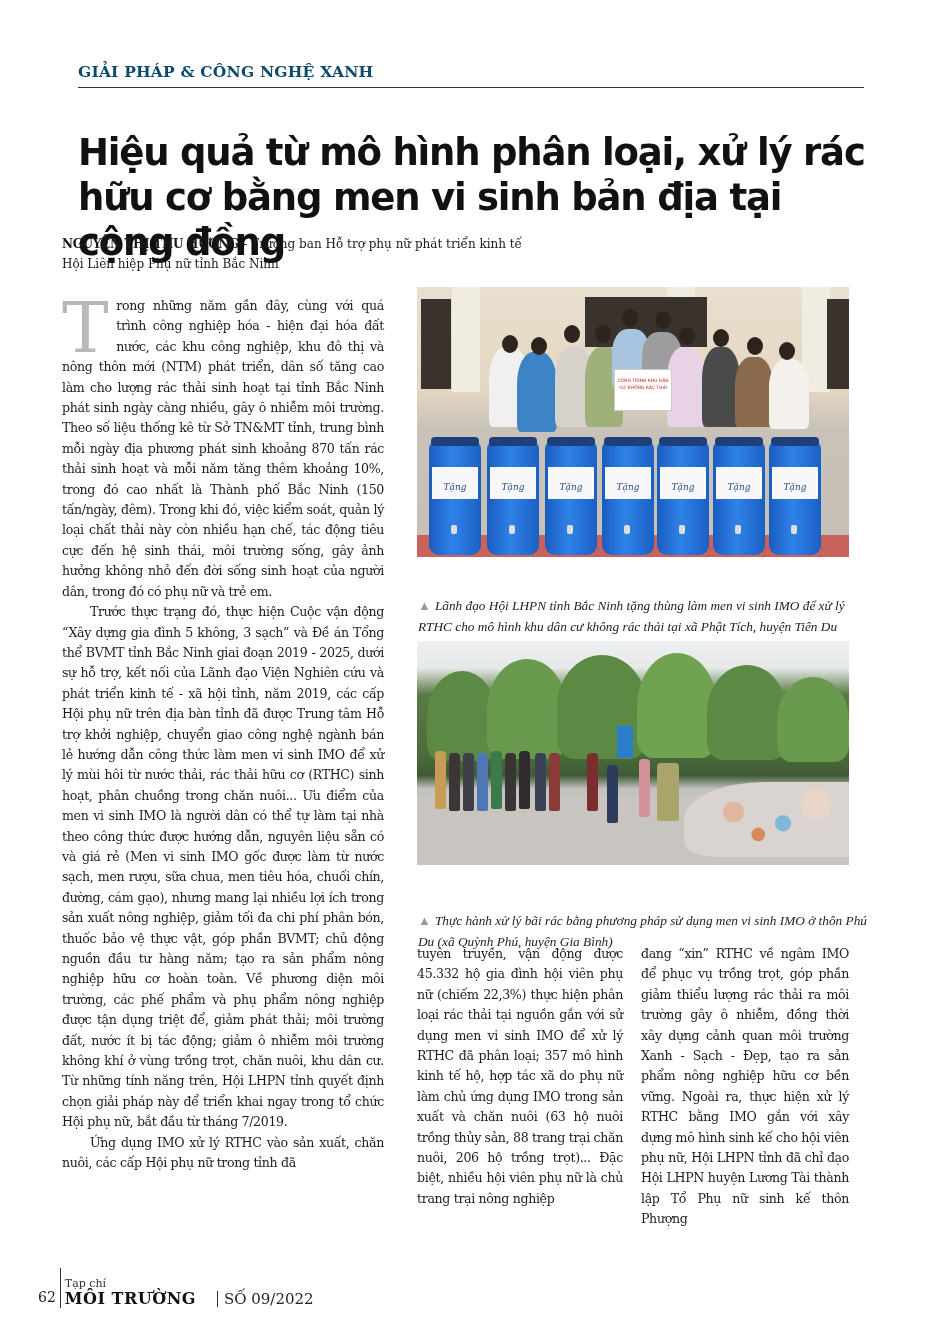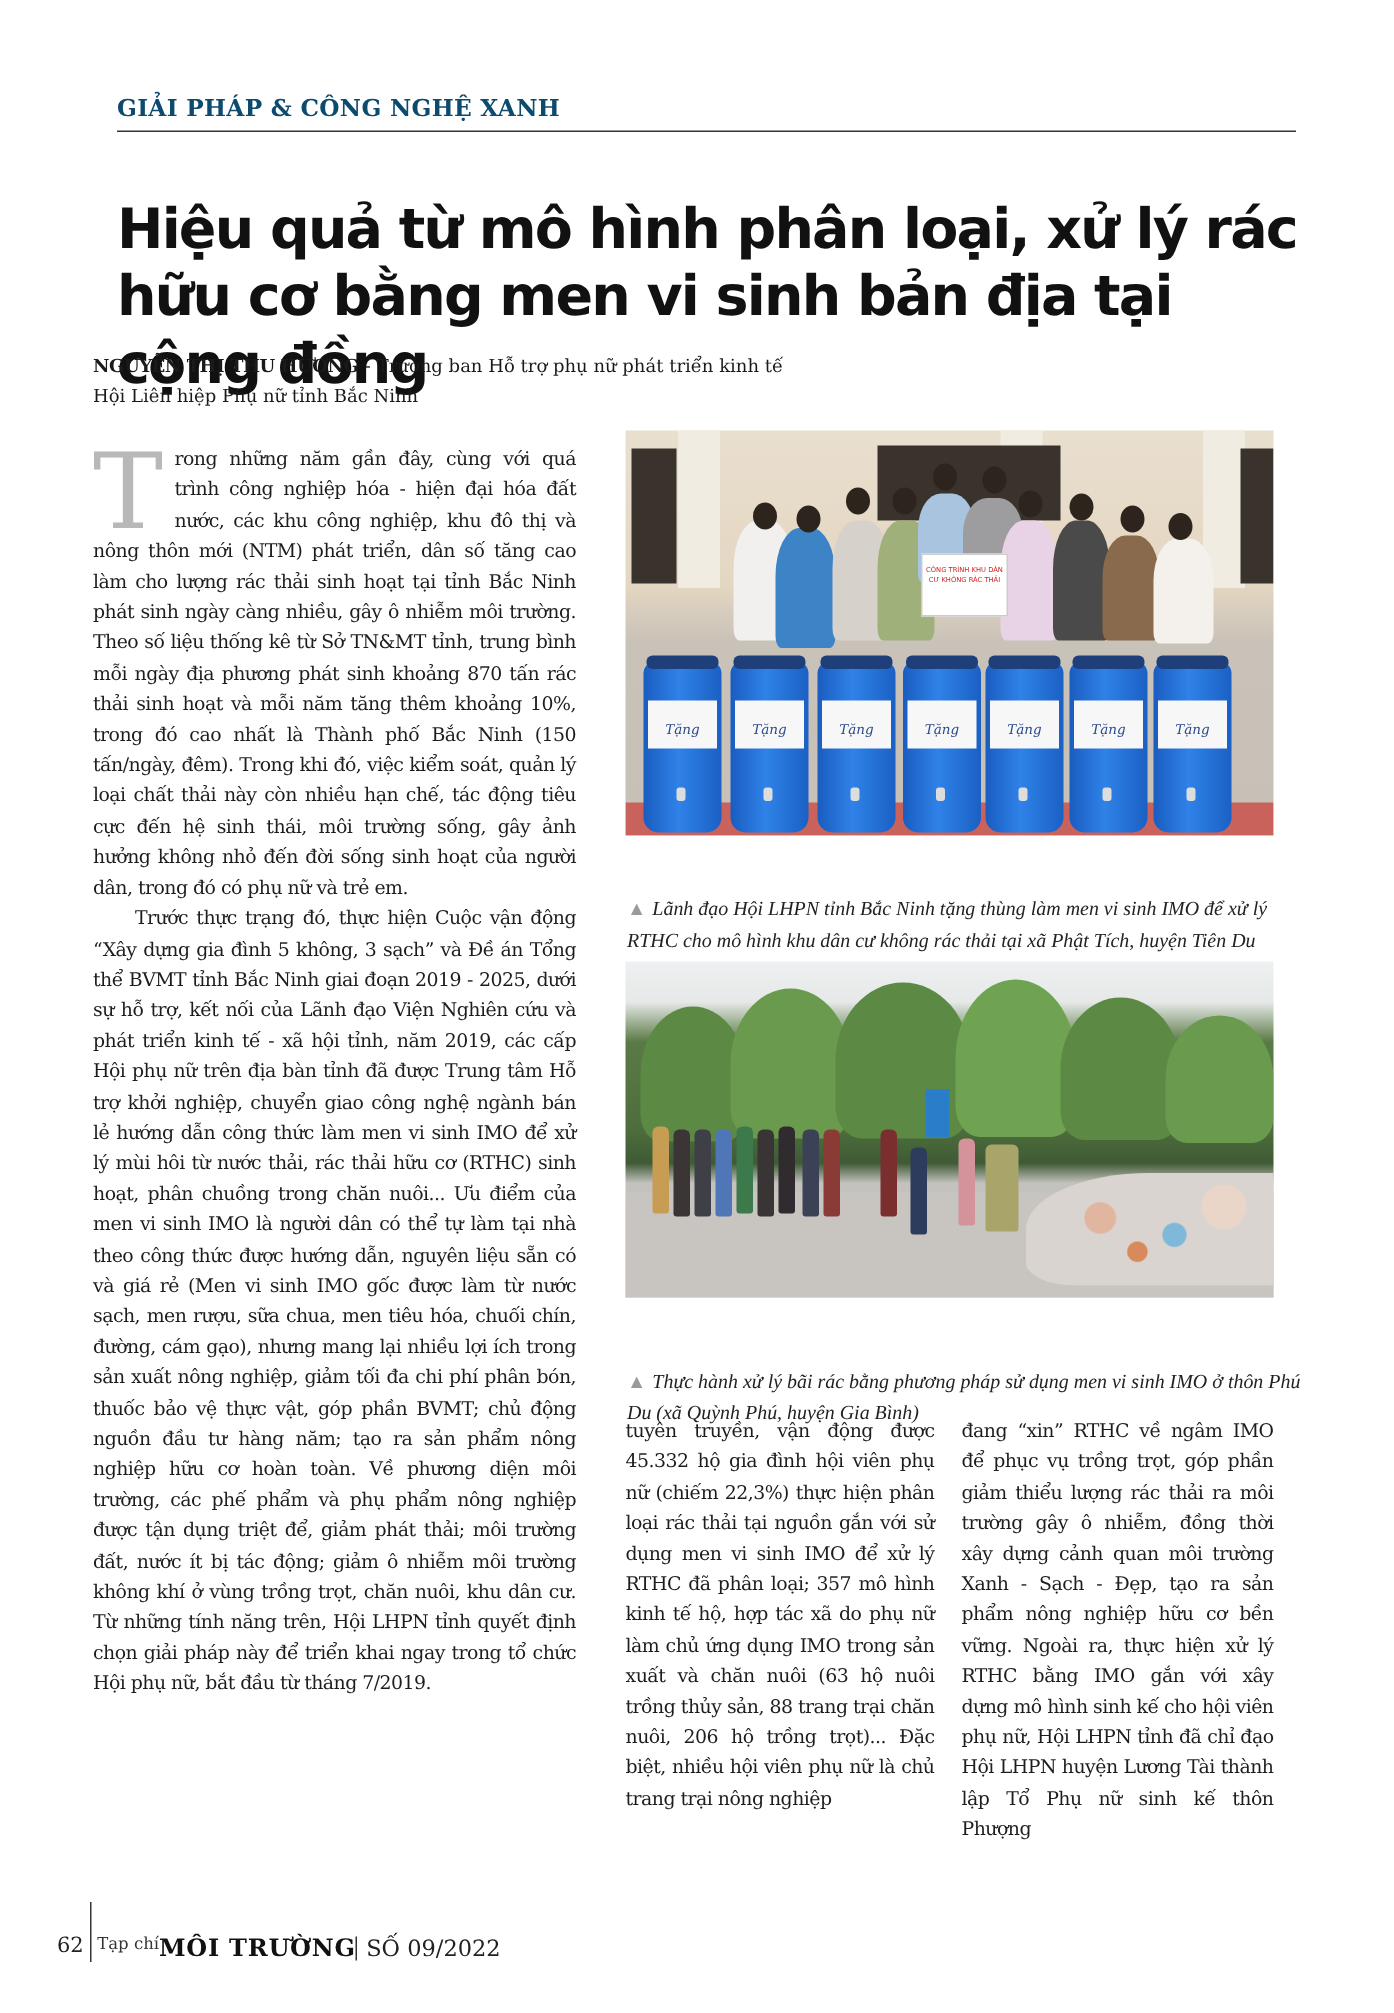--- a/index.html
+++ b/index.html
@@ -57,21 +57,21 @@
   .caption-1 { left: 418px; top: 563px; width: 450px; }
   .caption-2 { left: 418px; top: 878px; width: 450px; }
   .tri { display: inline-block; color: #9a9a9a; font-style: normal; font-size: 13px; margin-right: 4px; }
 
   .footer {
     position: absolute; left: 38px; top: 1268px; height: 40px;
     font-family: "DejaVu Serif", serif; display: flex; align-items: flex-end;
   }
   .footer .pg { font-size: 14px; color: #222; padding-right: 4px; margin-bottom: 3px; }
   .footer .bar { width: 1px; height: 40px; background: #333; margin-right: 4px; }
-  .footer .mag { display: flex; flex-direction: row; margin-right: 0; justify-content: space-between; }
+  .footer .mag { display: flex; flex-direction: column; margin-right: 21px; justify-content: space-between; }
   .footer .mag .small { font-size: 11px; line-height: 12px; color: #333; }
   .footer .mag .big { font-size: 16px; font-weight: bold; letter-spacing: 0.5px; color: #111; line-height: 18px; }
   .footer .issue { font-size: 15px; color: #222; margin-bottom: 1px; border-left: 1px solid #333; padding-left: 6px; line-height: 16px; }
 
   
   .wall-col { position: absolute; top: 0; width: 28px; height: 105px; background: #f1ece2; }
   .window { position: absolute; background: #3a332d; }
   .person { position: absolute; border-radius: 40% 40% 10% 10%; }
   .head { position: absolute; width: 16px; height: 18px; border-radius: 50%; background: #2d241e; }
   .barrel { position: absolute; top: 154px; width: 52px; height: 114px; border-radius: 8px 8px 10px 10px;
@@ -101,20 +101,21 @@
 <h1 class="headline" style="margin:0;">Hiệu quả từ mô hình phân loại, xử lý rác hữu cơ bằng men vi sinh bản địa tại cộng đồng</h1>
 
 <div class="byline">
   <span class="author">NGUYỄN THỊ THU HƯƠNG</span><span> - </span><span class="role">Trưởng ban Hỗ trợ phụ nữ phát triển kinh tế</span><br>
   <span class="role">Hội Liên hiệp Phụ nữ tỉnh Bắc Ninh</span>
 </div>
 
 <div class="col col-1">
   <p><span class="dropcap">T</span><span>rong những năm gần đây, cùng với quá trình công nghiệp hóa - hiện đại hóa đất nước, các khu công nghiệp, khu đô thị và nông thôn mới (NTM) phát triển, dân số tăng cao làm cho lượng rác thải sinh hoạt tại tỉnh Bắc Ninh phát sinh ngày càng nhiều, gây ô nhiễm môi trường. Theo số liệu thống kê từ Sở TN&amp;MT tỉnh, trung bình mỗi ngày địa phương phát sinh khoảng 870 tấn rác thải sinh hoạt và mỗi năm tăng thêm khoảng 10%, trong đó cao nhất là Thành phố Bắc Ninh (150 tấn/ngày, đêm). Trong khi đó, việc kiểm soát, quản lý loại chất thải này còn nhiều hạn chế, tác động tiêu cực đến hệ sinh thái, môi trường sống, gây ảnh hưởng không nhỏ đến đời sống sinh hoạt của người dân, trong đó có phụ nữ và trẻ em.</span></p>
   <p class="indent">Trước thực trạng đó, thực hiện Cuộc vận động “Xây dựng gia đình 5 không, 3 sạch” và Đề án Tổng thể BVMT tỉnh Bắc Ninh giai đoạn 2019 - 2025, dưới sự hỗ trợ, kết nối của Lãnh đạo Viện Nghiên cứu và phát triển kinh tế - xã hội tỉnh, năm 2019, các cấp Hội phụ nữ trên địa bàn tỉnh đã được Trung tâm Hỗ trợ khởi nghiệp, chuyển giao công nghệ ngành bán lẻ hướng dẫn công thức làm men vi sinh IMO để xử lý mùi hôi từ nước thải, rác thải hữu cơ (RTHC) sinh hoạt, phân chuồng trong chăn nuôi... Ưu điểm của men vi sinh IMO là người dân có thể tự làm tại nhà theo công thức được hướng dẫn, nguyên liệu sẵn có và giá rẻ (Men vi sinh IMO gốc được làm từ nước sạch, men rượu, sữa chua, men tiêu hóa, chuối chín, đường, cám gạo), nhưng mang lại nhiều lợi ích trong sản xuất nông nghiệp, giảm tối đa chi phí phân bón, thuốc bảo vệ thực vật, góp phần BVMT; chủ động nguồn đầu tư hàng năm; tạo ra sản phẩm nông nghiệp hữu cơ hoàn toàn. Về phương diện môi trường, các phế phẩm và phụ phẩm nông nghiệp được tận dụng triệt để, giảm phát thải; môi trường đất, nước ít bị tác động; giảm ô nhiễm môi trường không khí ở vùng trồng trọt, chăn nuôi, khu dân cư. Từ những tính năng trên, Hội LHPN tỉnh quyết định chọn giải pháp này để triển khai ngay trong tổ chức Hội phụ nữ, bắt đầu từ tháng 7/2019.</p>
+  <p class="indent">Ứng dụng IMO xử lý RTHC vào sản xuất, chăn nuôi, các cấp Hội phụ nữ trong tỉnh đã</p>
 </div>
 
 <div class="photo photo-1">
   <div class="wall-col" style="left:35px;"></div>
   <div class="wall-col" style="left:250px;"></div>
   <div class="wall-col" style="left:385px;"></div>
   <div class="window" style="left:4px; top:12px; width:30px; height:90px;"></div>
   <div class="window" style="left:168px; top:10px; width:122px; height:50px;"></div>
   <div class="window" style="left:410px; top:12px; width:22px; height:90px;"></div>
 

